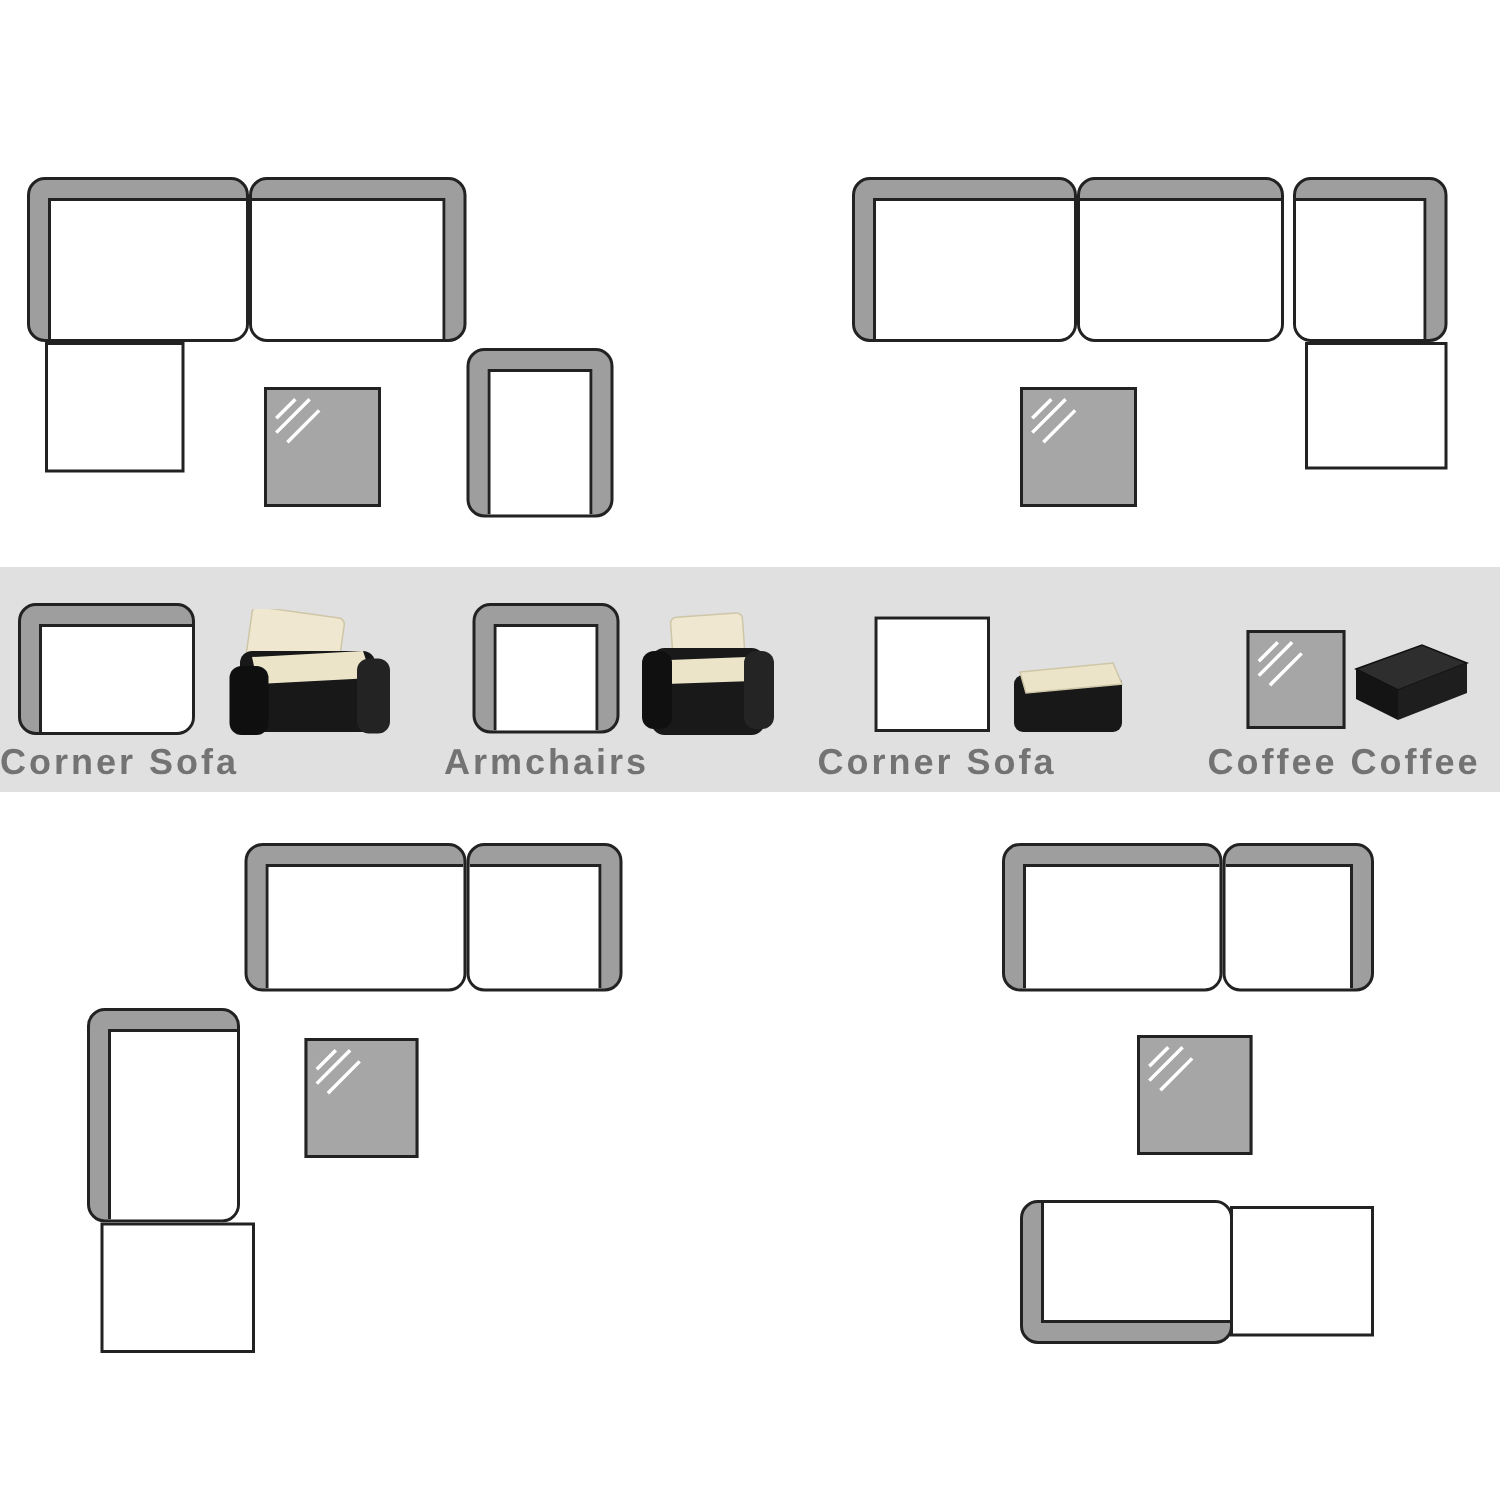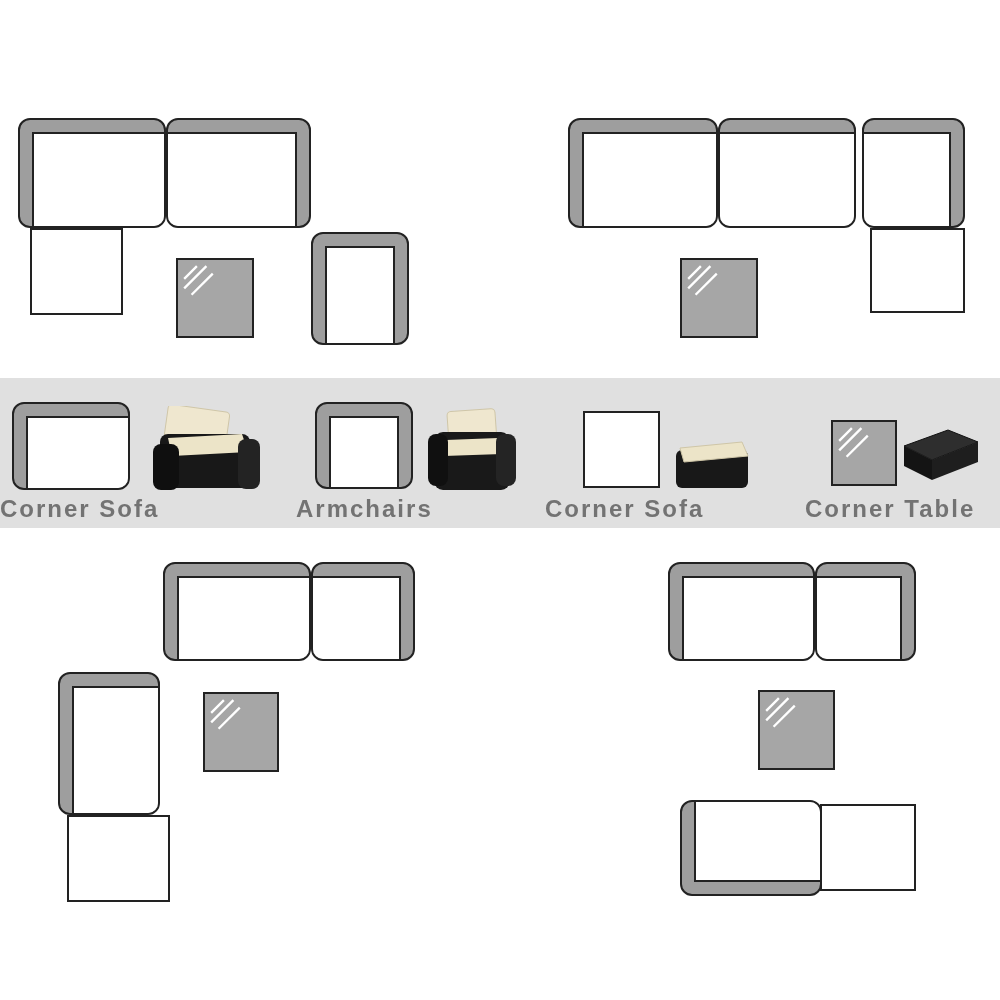--- a/index.html
+++ b/index.html
@@ -150,21 +150,21 @@
         <path d="M3 15 L15 3 M3 24 L24 3 M10 30 L30 10" stroke="#ffffff" stroke-width="2.2" fill="none"></path>
       </svg>
   </div>
   <div class="render" style="left:898px; top:422px; width:84px; height:64px">
     <svg viewBox="0 0 84 64">
       <polygon points="6,24 50,8 80,20 34,38" fill="#2e2e2e" stroke="#111111" stroke-width="1"></polygon>
       <polygon points="6,24 34,38 34,58 6,44" fill="#141414"></polygon>
       <polygon points="34,38 80,20 80,40 34,58" fill="#1e1e1e"></polygon>
     </svg>
   </div>
-  <div class="legend-label" style="left:805px; width:130px">Corner Table</div>
+  <div class="legend-label" style="left:805px; width:130px">Coffee Coffee</div>
 
   <div>
     <div class="sofa b-tl" style="left:163px; top:562px; width:148px; height:99px">
         <div class="seat"></div>
       </div>
     <div class="sofa b-tr" style="left:311px; top:562px; width:104px; height:99px">
         <div class="seat"></div>
       </div>
     <div class="sofa b-tl" style="left:58px;  top:672px; width:102px; height:143px">
         <div class="seat"></div>

